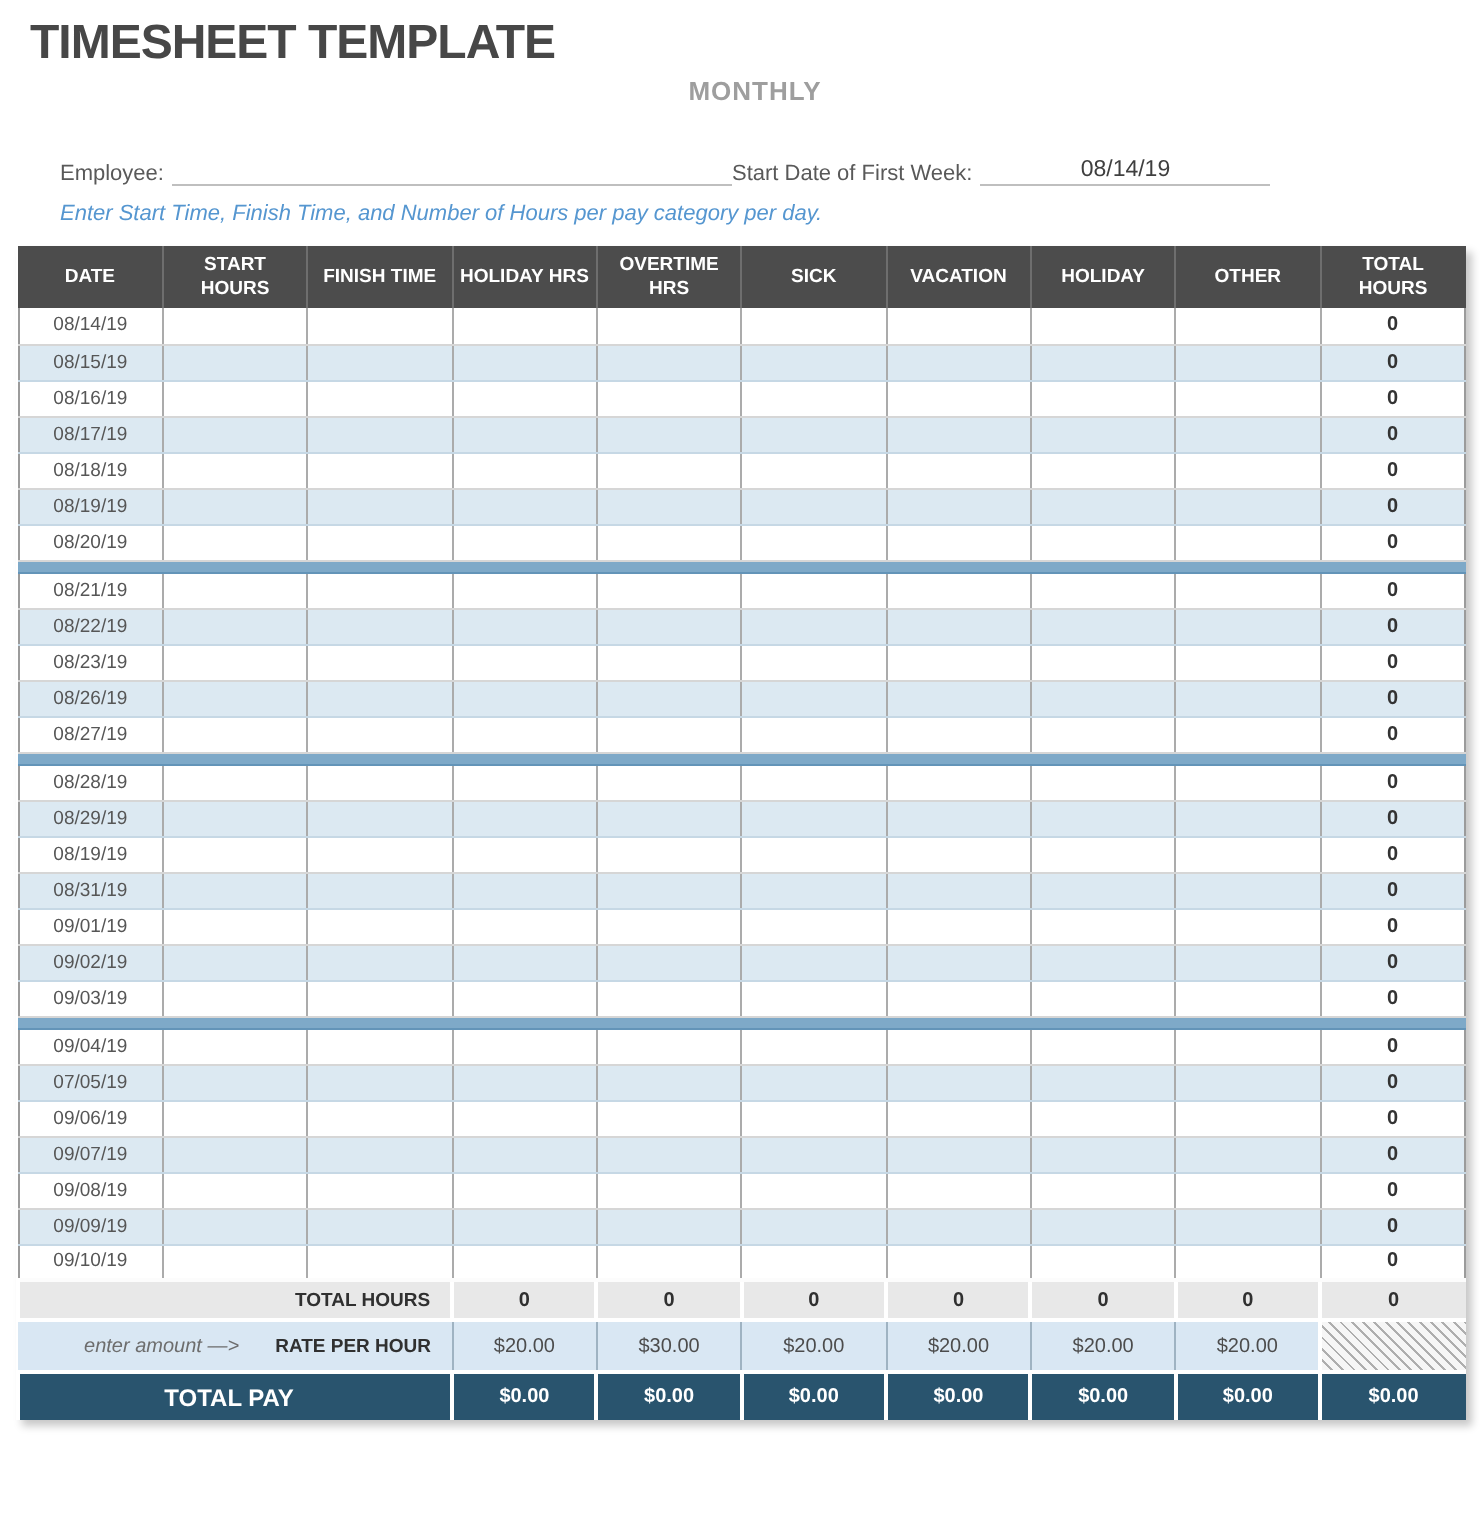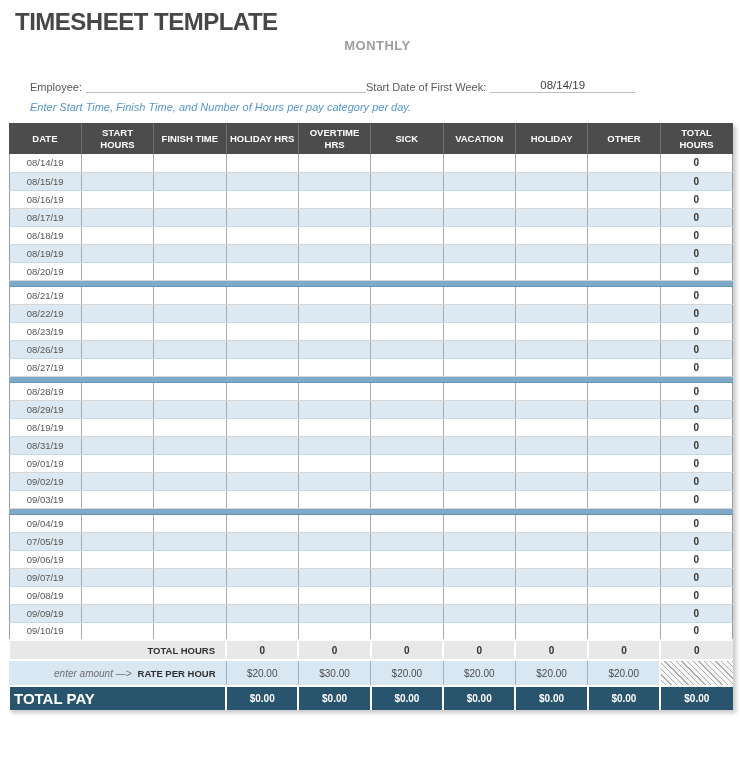--- a/index.html
+++ b/index.html
@@ -99,32 +99,32 @@
     font-weight:bold;color:#303030;font-size:10px;
   }
   tr.total-hours-row td.sum-label{text-align:right;padding-right:10px;font-size:9.5px;}
   tr.rate-row td{
     background:var(--rate-bg);height:26px;
     border-left:1px solid #9fb3c2;border-top:2px solid #ffffff;
     color:#4c4c4c;font-size:10px;
   }
   tr.rate-row td.sum-label{text-align:right;padding-right:10px;border-left:none;}
   .enter-amount{font-style:italic;color:#6d6d6d;font-size:10px;margin-right:6px;}
-  .rate-label{font-weight:bold;color:#303030;font-size:9.5px;}
+  .rate-label{font-weight:bold;color:#303030;font-size:9.5px;margin-left:12px;}
   tr.rate-row td.hatch{
     background:#f4f4f4;
     background-image:repeating-linear-gradient(45deg,#f6f6f6 0px,#f6f6f6 3px,#aeaeae 3px,#aeaeae 4px);
     border-left:2px solid #ffffff;
   }
   tr.total-pay-row td{
     background:var(--total-pay-bg);color:#ffffff;height:24px;
     border-left:2px solid #ffffff;border-top:2px solid #ffffff;
     font-weight:bold;font-size:10px;
   }
-  tr.total-pay-row td.sum-label{text-align:left;padding-right:10px;font-size:15px;}
+  tr.total-pay-row td.sum-label{text-align:center;padding-right:10px;font-size:12px;}
 </style>
 </head>
 <body>
 
 <div class="page">
 
   <h1 class="page-title">TIMESHEET TEMPLATE</h1>
   <h2 class="page-subtitle">MONTHLY</h2>
 
   <div class="form-row">

